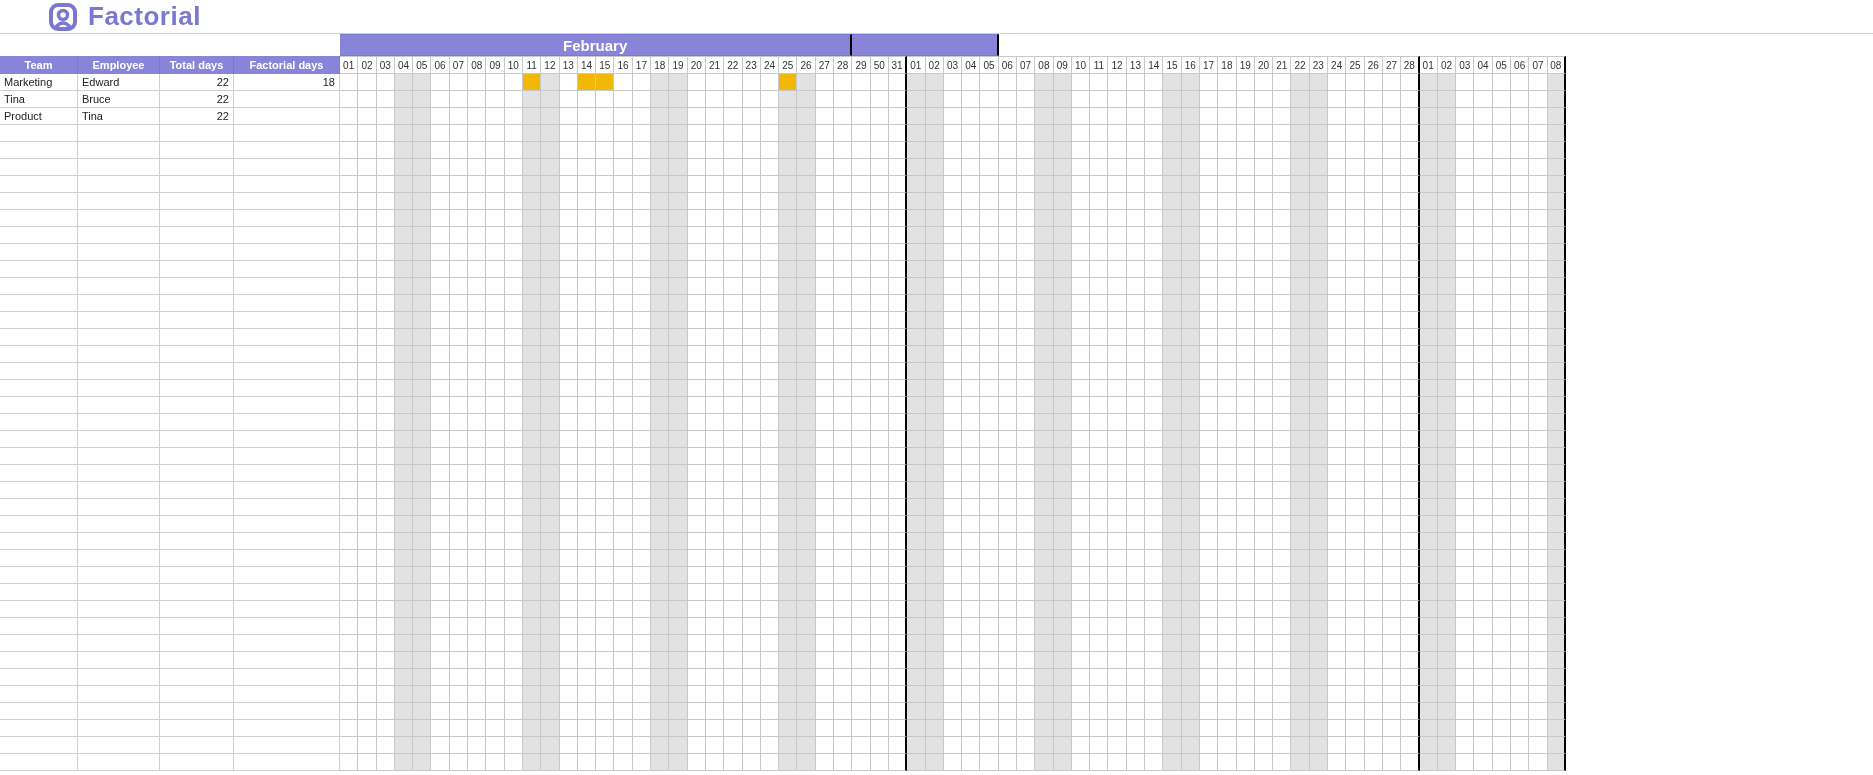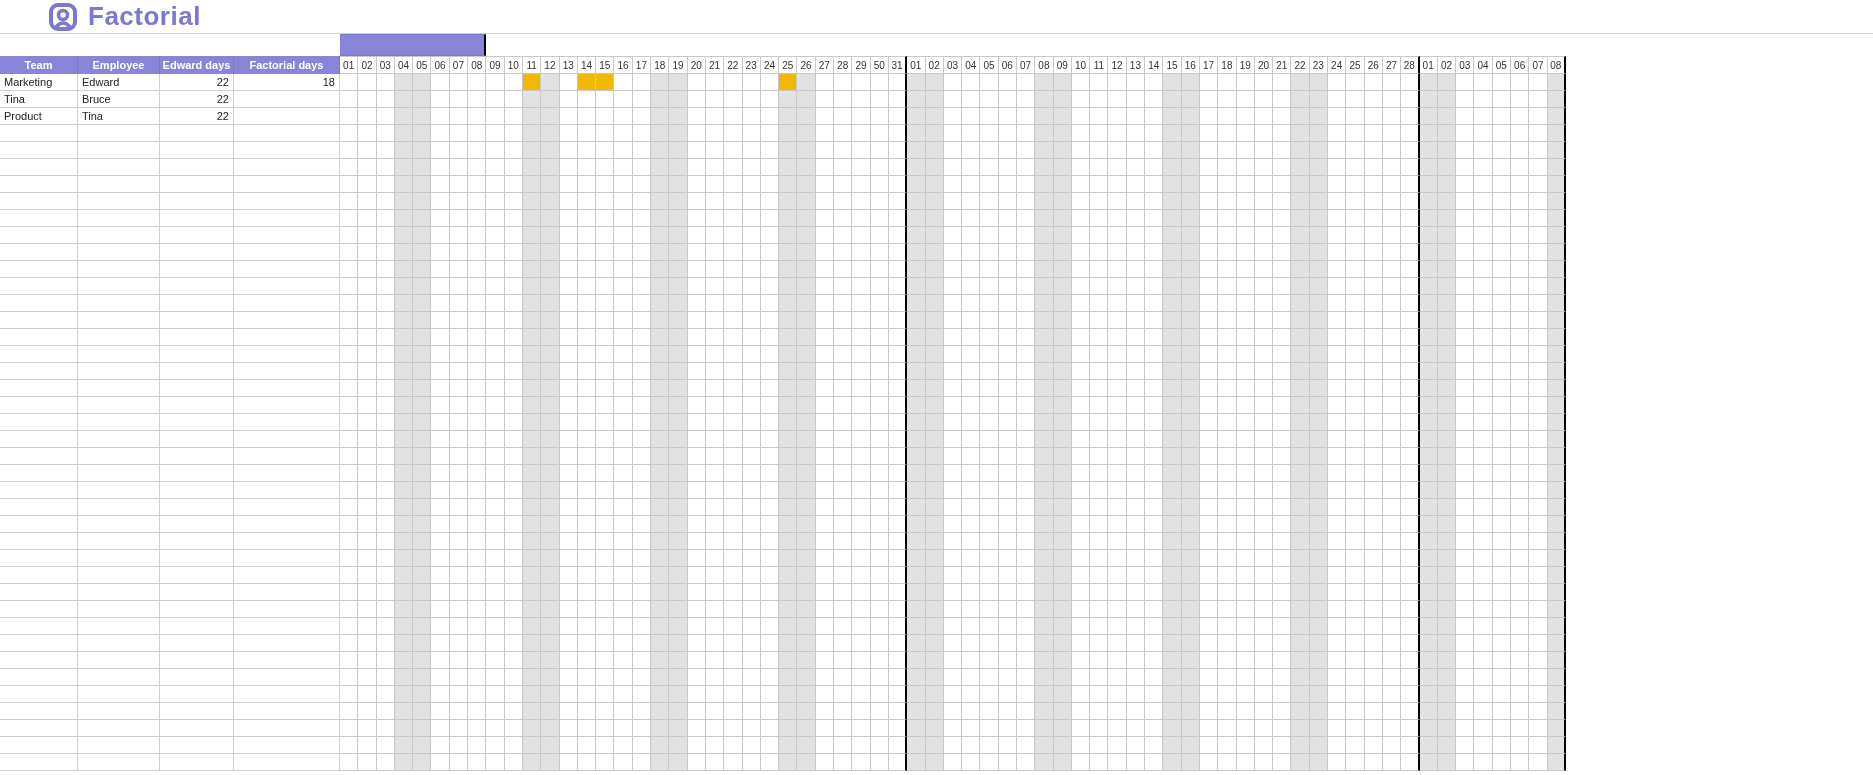--- a/index.html
+++ b/index.html
@@ -136,28 +136,29 @@
         </svg>
       </span>
       <span class="logo-text">Factorial</span>
     </div>
     <div id="month-row-top" style="display:flex;flex:1;height:100%;"></div>
   </div>
 
   <div class="month-header-row">
     <div class="month-header-left"></div>
     <div id="month-row" style="display:flex;flex:1;">
+        <div class="month-cell" style="width: 512.4px;">February</div>
         <div class="month-cell" style="width: 146.4px;"></div>
       </div>
   </div>
 
   <div class="header-row">
     <div class="h-team">Team</div>
     <div class="h-emp">Employee</div>
-    <div class="h-total">Edward days</div>
+    <div class="h-total">Total days</div>
     <div class="h-remain">Factorial days</div>
     <div id="day-header-row" style="display:flex;flex:1;">
         <div class="day-cell header" style="width: 18.3px;">01</div>
         <div class="day-cell header" style="width: 18.3px;">02</div>
         <div class="day-cell header" style="width: 18.3px;">03</div>
         <div class="day-cell header" style="width: 18.3px;">04</div>
         <div class="day-cell header" style="width: 18.3px;">05</div>
         <div class="day-cell header" style="width: 18.3px;">06</div>
         <div class="day-cell header" style="width: 18.3px;">07</div>
         <div class="day-cell header" style="width: 18.3px;">08</div>

